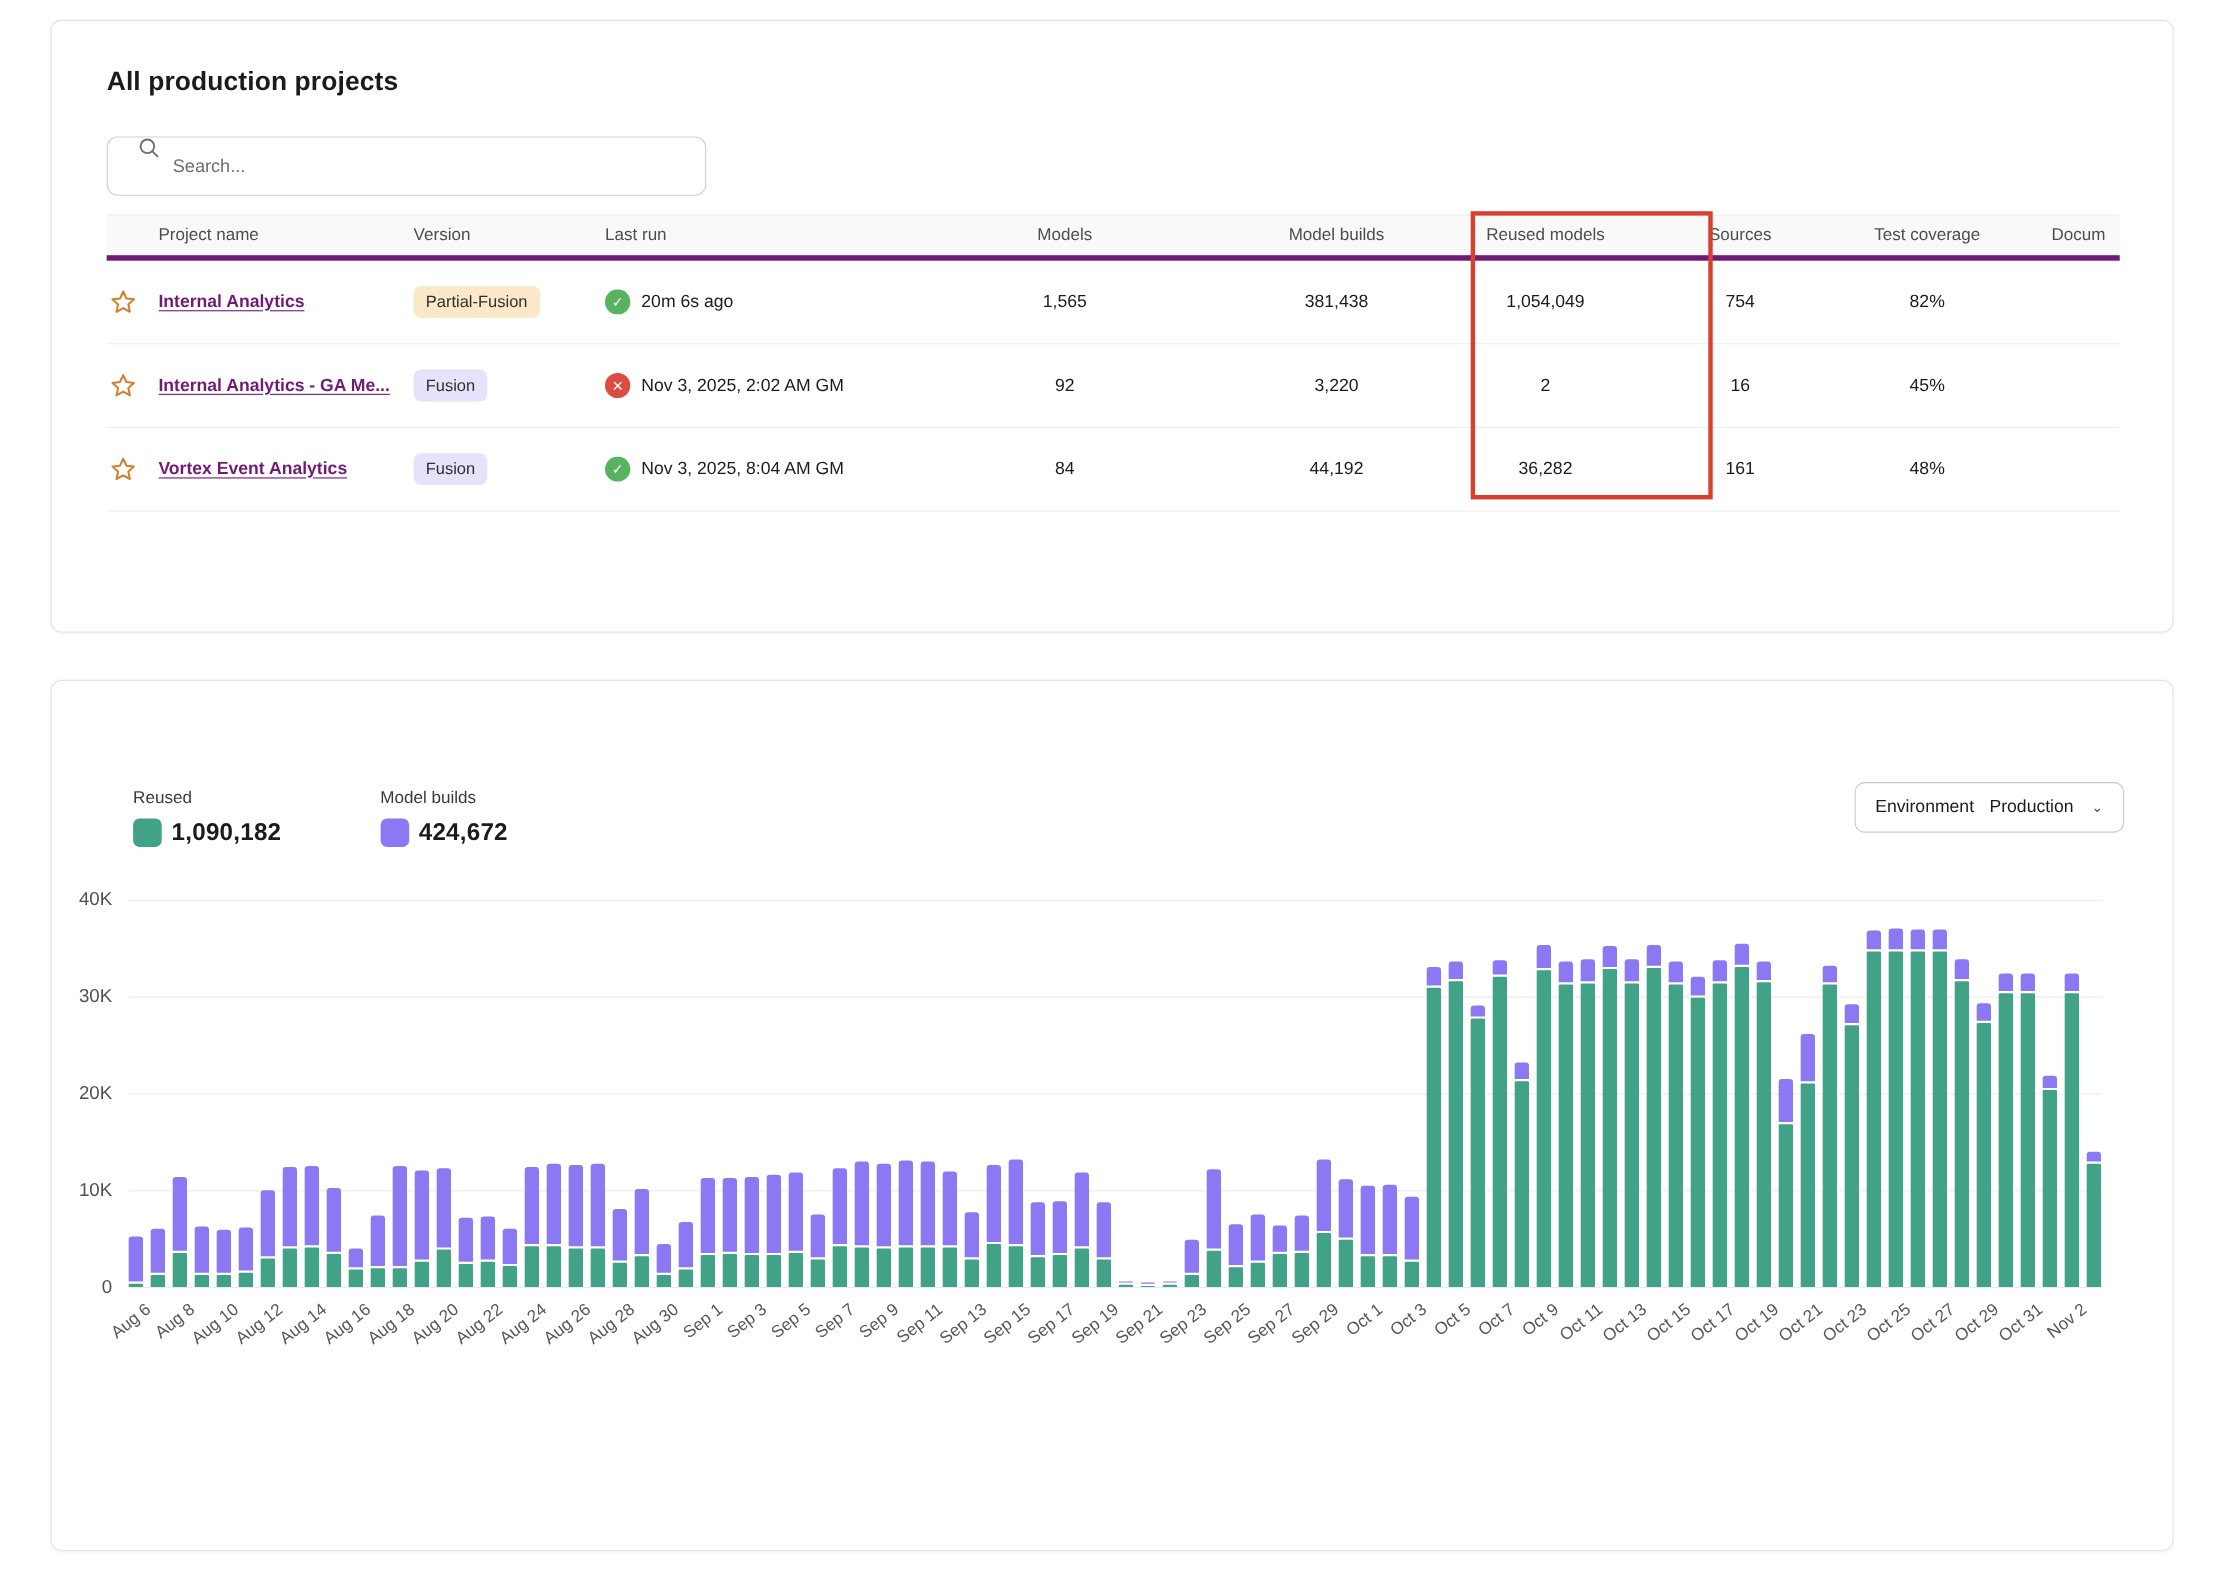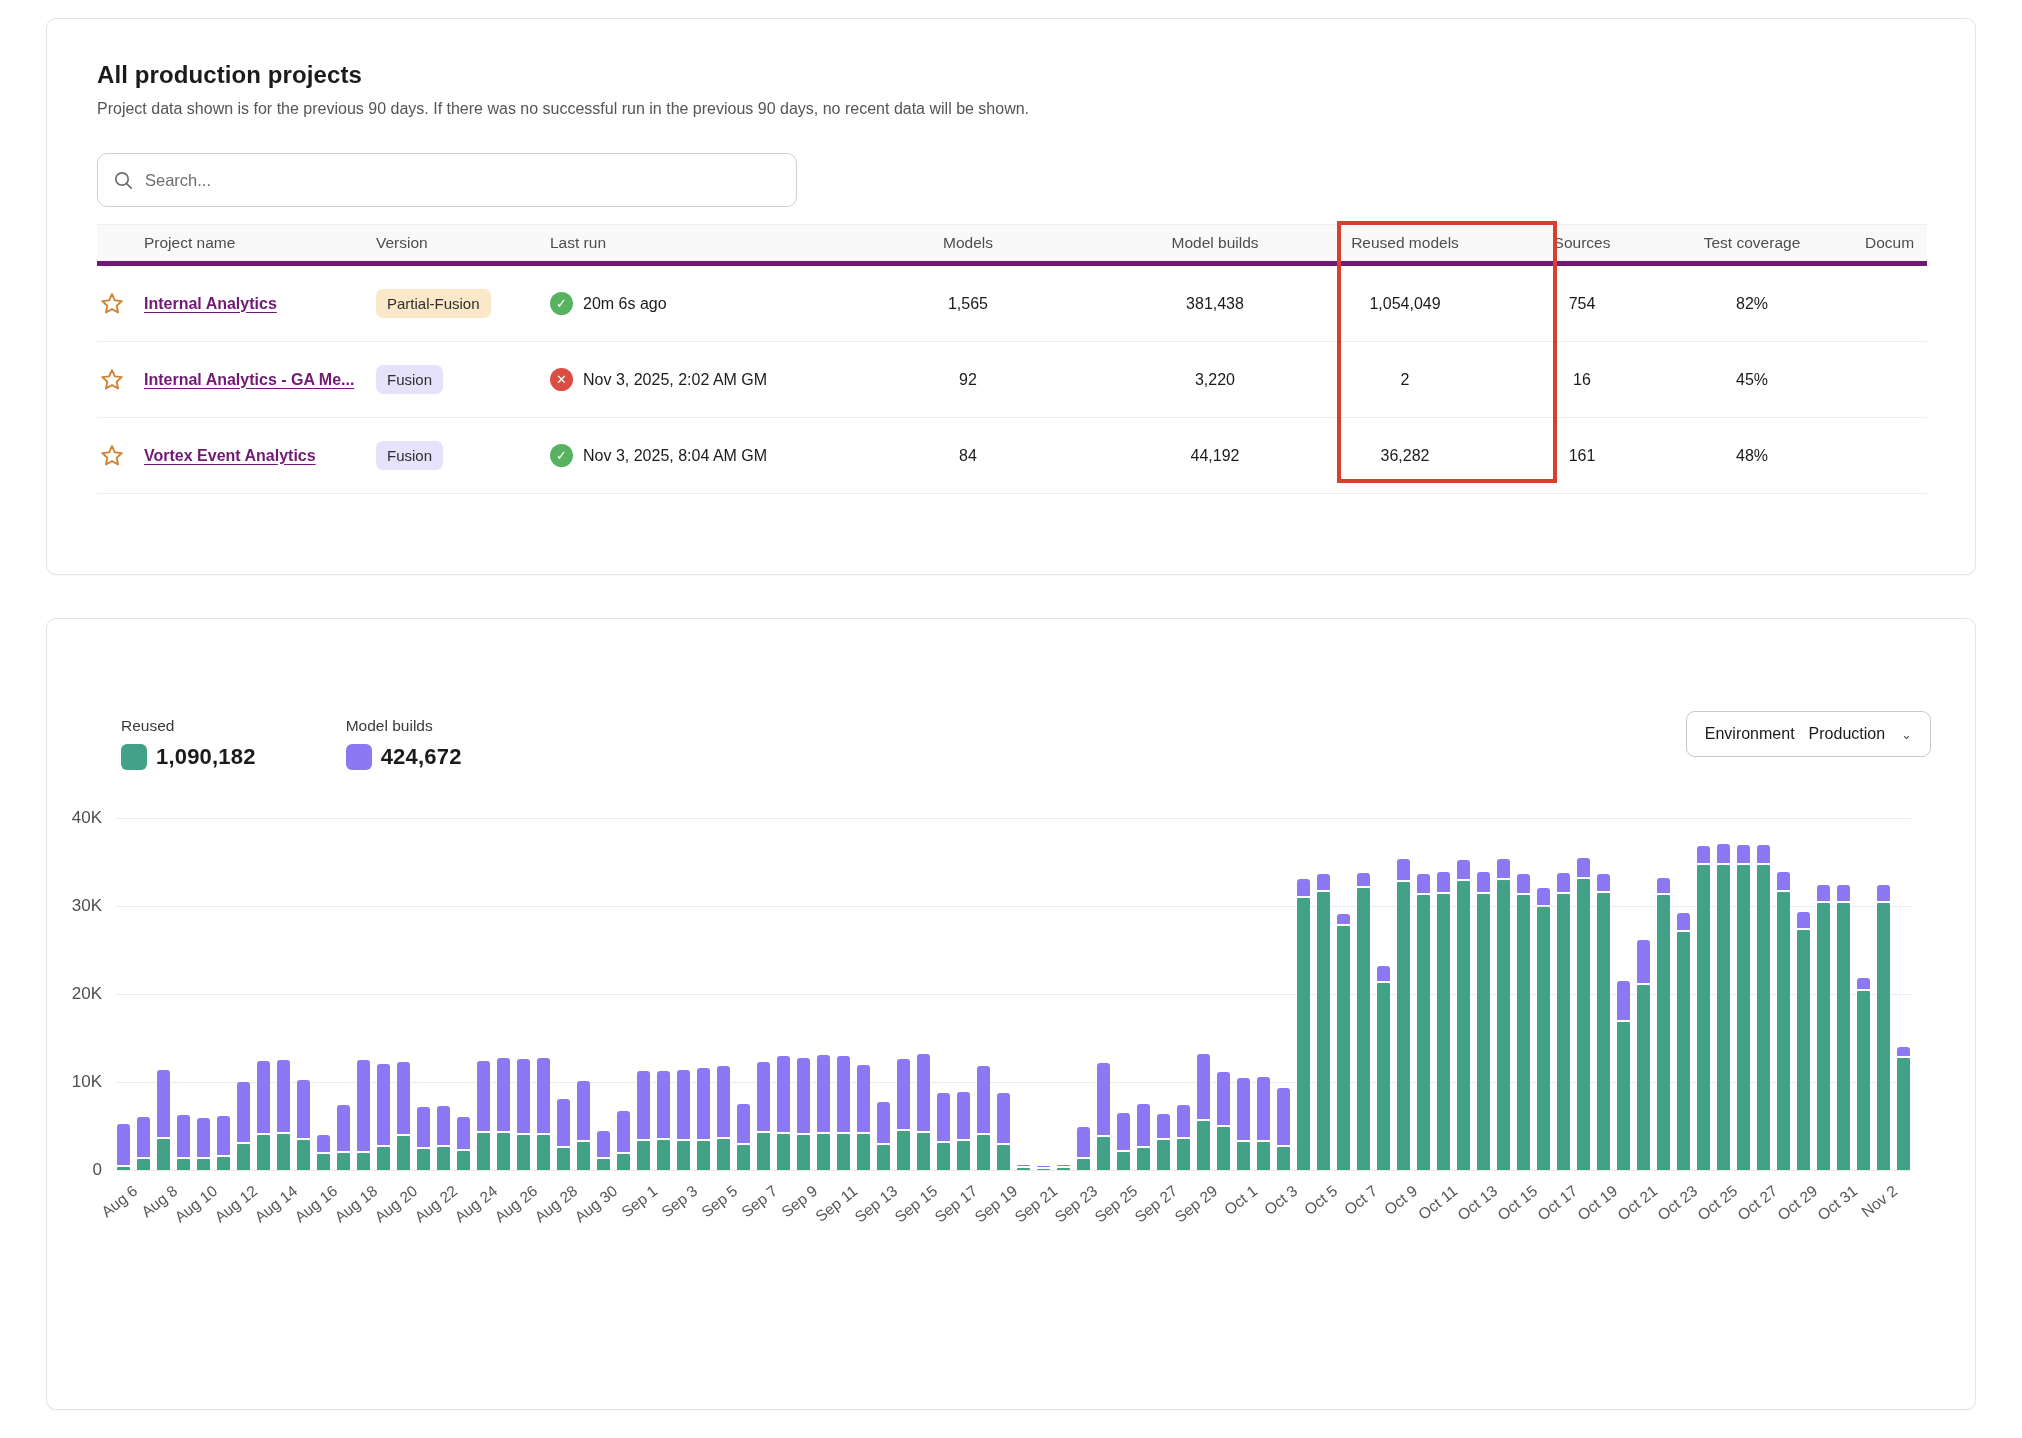--- a/index.html
+++ b/index.html
@@ -15,23 +15,23 @@
     box-shadow: 0 1px 2px rgba(0,0,0,.04);
   }
   #projects-card { top: 18px; height: 557px; padding: 42px 50px; overflow: hidden; }
   #builds-card   { top: 618px; height: 792px; padding: 42px 50px; overflow: hidden; }
 
   .card-title { font-size: 24px; font-weight: 700; letter-spacing: .1px; }
   .card-subtitle { margin-top: 11px; font-size: 16px; color: #555; }
 
   
   .search-box {
-    margin-top: 35px; width: 700px; height: 54px;
+    margin-top: 35px; width: 545px; height: 54px;
     border: 1.5px solid #cfcfcf; border-radius: 10px;
-    display: flex; align-items: center; padding: 0 16px; gap: 12px;
+    display: flex; padding: 0 28px; gap: 12px;
   }
   .search-box svg { flex: 0 0 auto; }
   .search-box input {
     border: none; outline: none; font-size: 16.5px; width: 100%;
     font-family: inherit; color: #1b1b1b; background: transparent;
   }
   .search-box input::placeholder { color: #6e6e6e; }
 
   
   .table-wrap { position: relative; margin-top: 17px; width: 1830px; }
@@ -102,21 +102,20 @@
     position: absolute; top: 364px; white-space: nowrap;
     font-size: 15.5px; color: #565656;
     transform: translateX(-100%) rotate(-38deg); transform-origin: right top;
   }
 </style>
 </head>
 <body>
 
 <section class="card" id="projects-card">
   <h1 class="card-title">All production projects</h1>
-  <p class="card-subtitle">Project data shown is for the previous 90 days. If there was no successful run in the previous 90 days, no recent data will be shown.</p>
 
   <div class="search-box">
     <svg width="19" height="19" viewBox="0 0 19 19">
       <circle cx="8" cy="8" r="6.2" fill="none" stroke="#6e6e6e" stroke-width="1.7"></circle>
       <line x1="12.6" y1="12.6" x2="17.2" y2="17.2" stroke="#6e6e6e" stroke-width="1.7" stroke-linecap="round"></line>
     </svg>
     <input type="text" placeholder="Search..." style="">
   </div>
 
   <div class="table-wrap">

